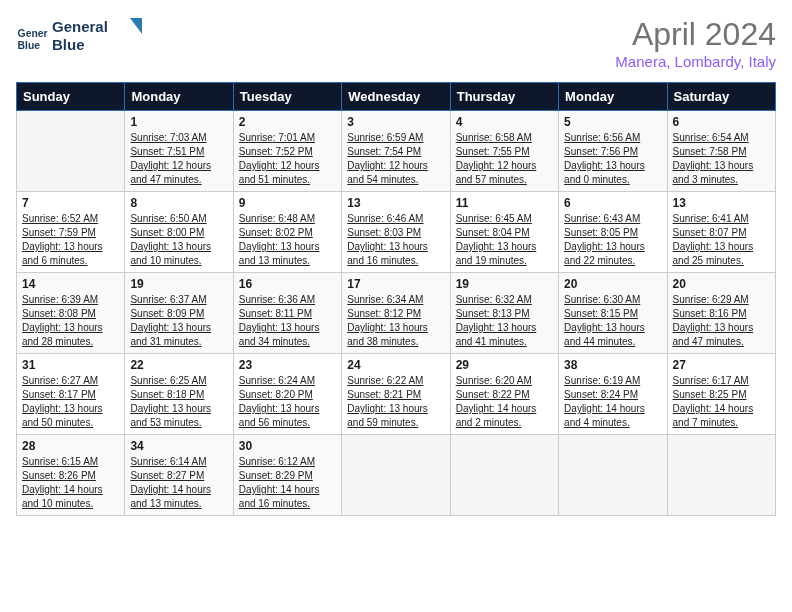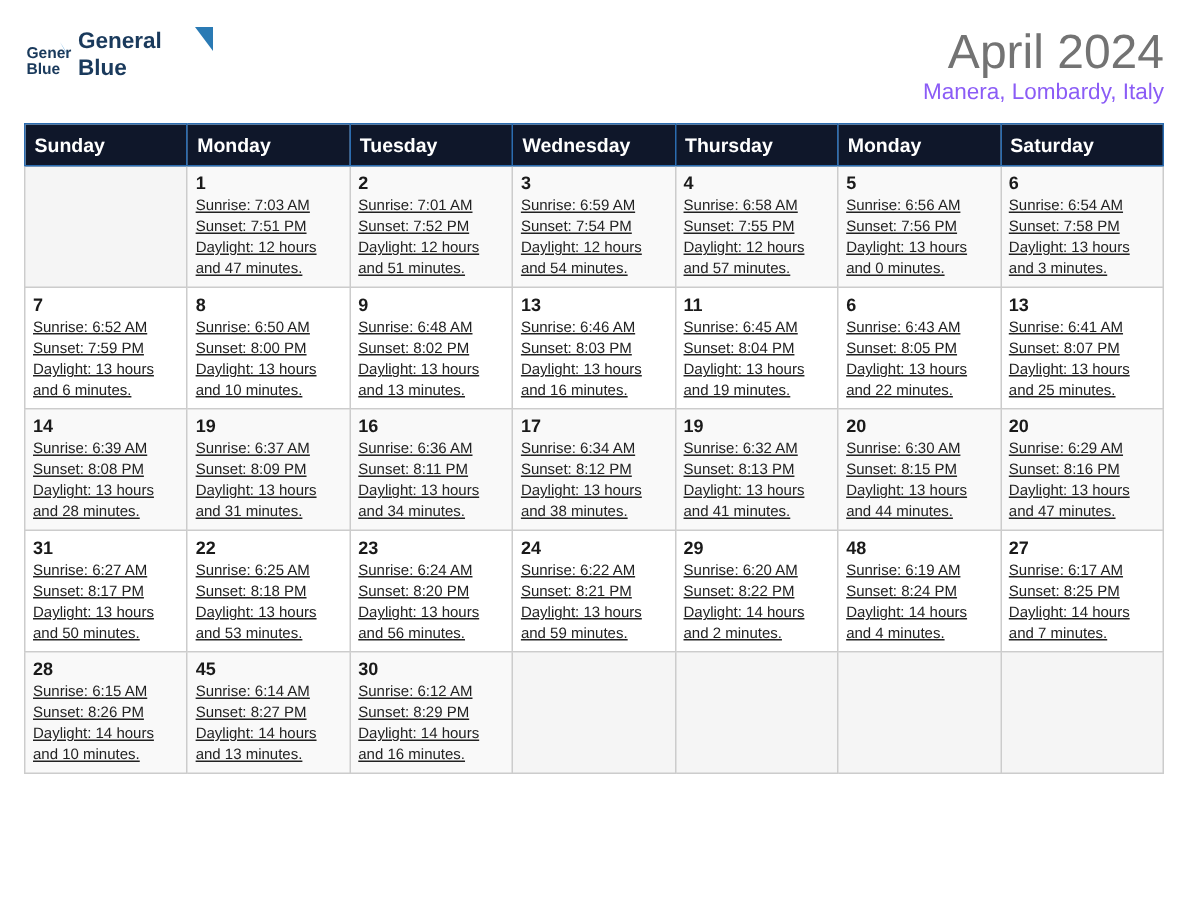--- a/index.html
+++ b/index.html
@@ -222,35 +222,35 @@
         </td>
         <td>
           <span class="day-number">24</span>
           <div class="day-info">Sunrise: 6:22 AM<br>Sunset: 8:21 PM<br>Daylight: 13 hours<br>and 59 minutes.</div>
         </td>
         <td>
           <span class="day-number">29</span>
           <div class="day-info">Sunrise: 6:20 AM<br>Sunset: 8:22 PM<br>Daylight: 14 hours<br>and 2 minutes.</div>
         </td>
         <td>
-          <span class="day-number">48</span>
+          <span class="day-number">38</span>
           <div class="day-info">Sunrise: 6:19 AM<br>Sunset: 8:24 PM<br>Daylight: 14 hours<br>and 4 minutes.</div>
         </td>
         <td>
           <span class="day-number">27</span>
           <div class="day-info">Sunrise: 6:17 AM<br>Sunset: 8:25 PM<br>Daylight: 14 hours<br>and 7 minutes.</div>
         </td>
       </tr>
       <tr>
         <td>
           <span class="day-number">28</span>
           <div class="day-info">Sunrise: 6:15 AM<br>Sunset: 8:26 PM<br>Daylight: 14 hours<br>and 10 minutes.</div>
         </td>
         <td>
-          <span class="day-number">45</span>
+          <span class="day-number">34</span>
           <div class="day-info">Sunrise: 6:14 AM<br>Sunset: 8:27 PM<br>Daylight: 14 hours<br>and 13 minutes.</div>
         </td>
         <td>
           <span class="day-number">30</span>
           <div class="day-info">Sunrise: 6:12 AM<br>Sunset: 8:29 PM<br>Daylight: 14 hours<br>and 16 minutes.</div>
         </td>
         <td class="empty-cell"></td>
         <td class="empty-cell"></td>
         <td class="empty-cell"></td>
         <td class="empty-cell"></td>

